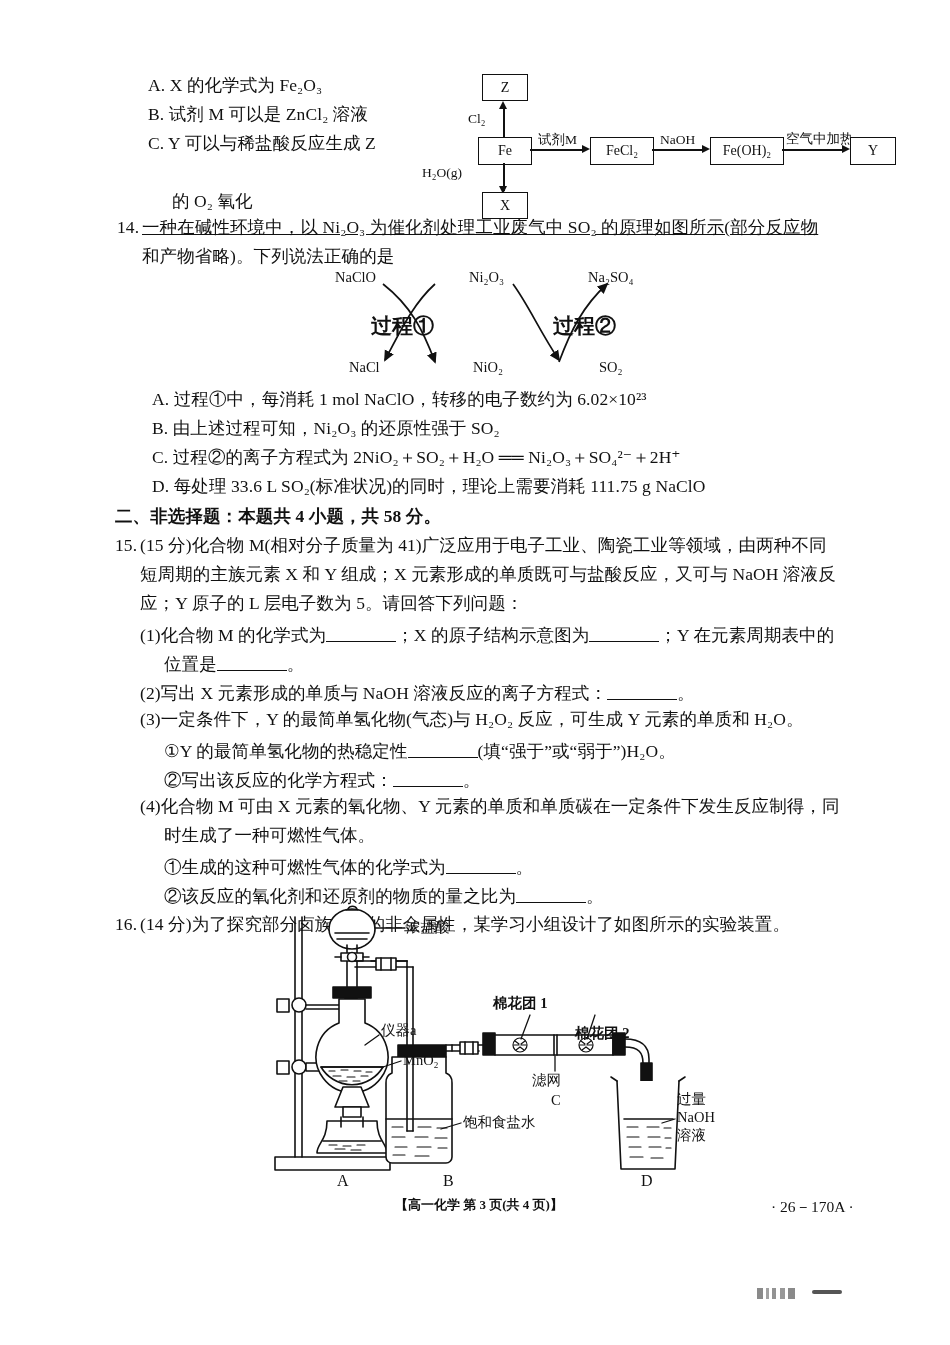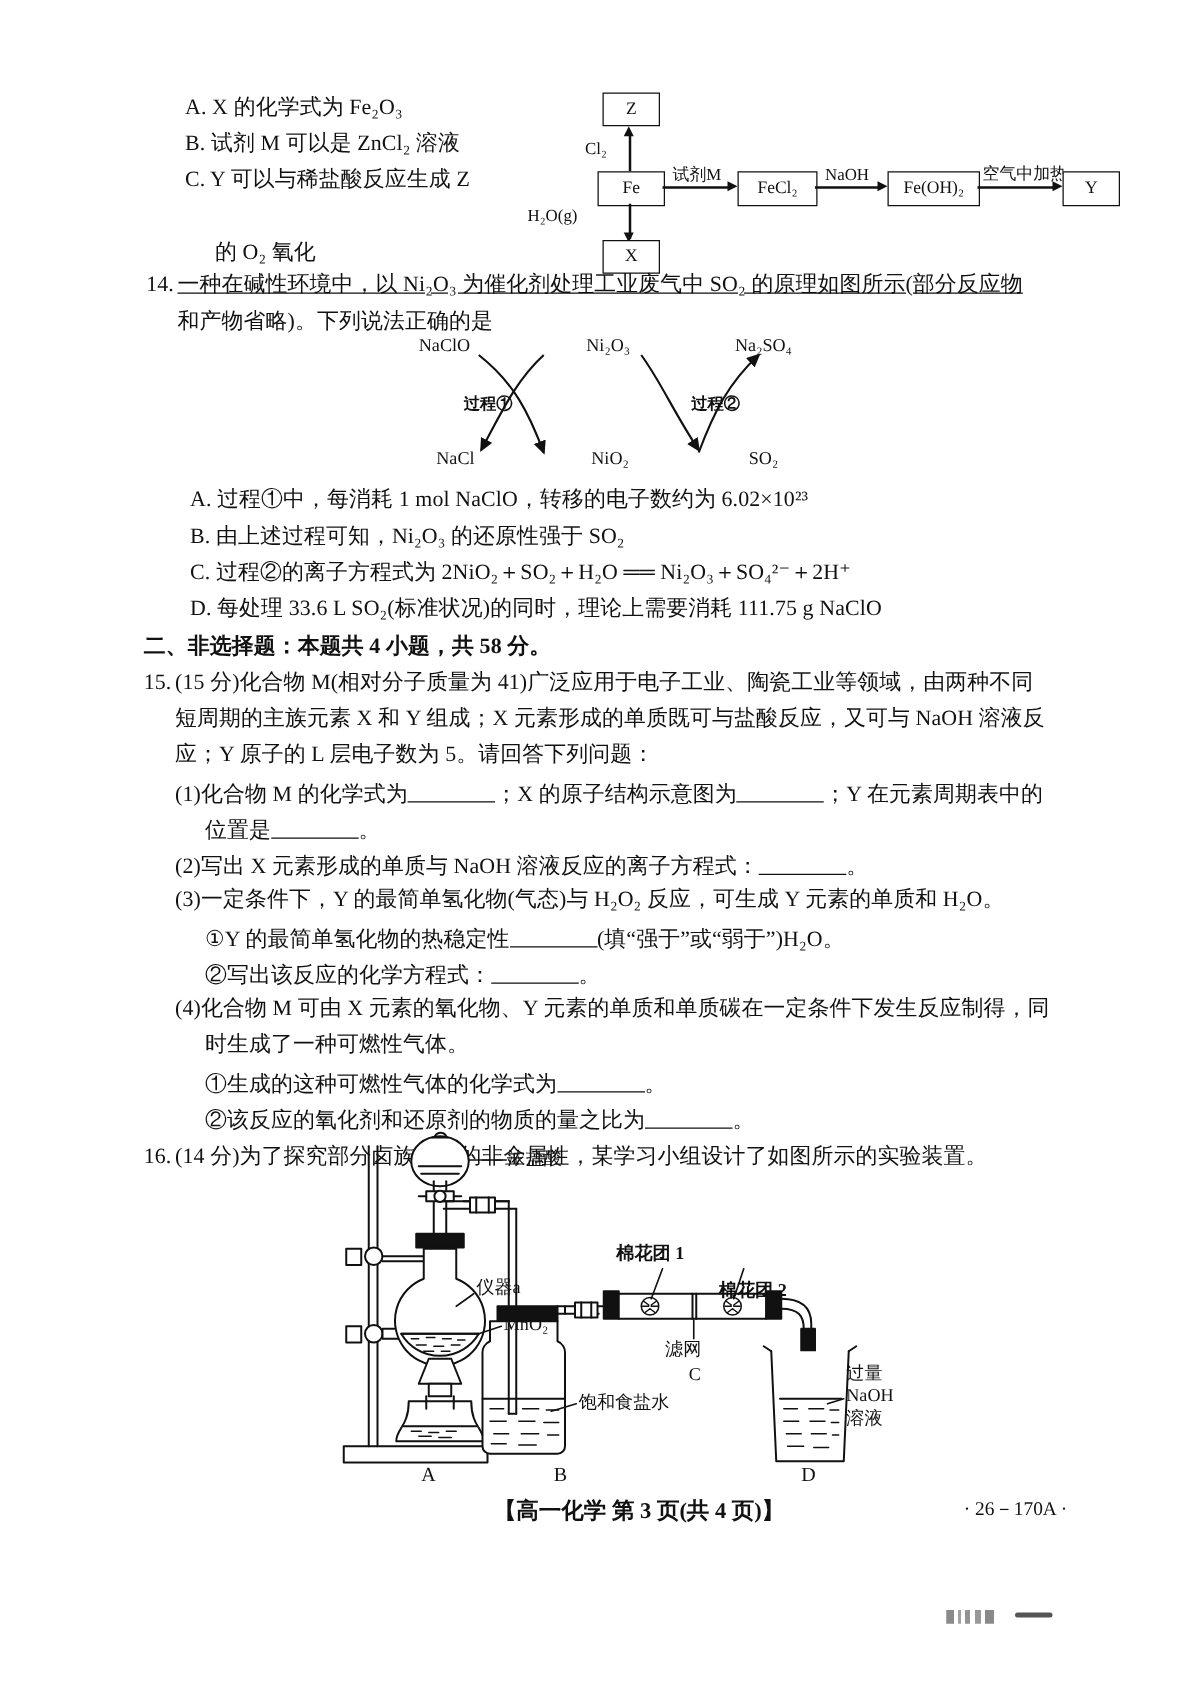--- a/index.html
+++ b/index.html
@@ -71,41 +71,41 @@
   
   .cyc { position: absolute; }
   .cyc-lab {
     position: absolute;
     font-size: 14.5px;
     white-space: nowrap;
     line-height: 1;
   }
   .cyc-proc {
     position: absolute;
-    font-size: 13px;
+    font-size: 21px;
     font-weight: bold;
     white-space: nowrap;
     line-height: 1;
   }
 
   
   .appa { position: absolute; left: 255px; top: 895px; width: 460px; height: 290px; }
   .alab {
     position: absolute;
     font-size: 14.5px;
     white-space: nowrap;
     line-height: 1.12;
   }
   .albold { font-weight: bold; text-align: right; }
 
   
   .footer-left {
     position: absolute;
     left: 395px; top: 1196px;
-    font-size: 18px;
+    font-size: 13px;
     font-weight: bold;
     white-space: nowrap;
     font-family: Liberation Serif, serif;
   }
   .footer-right {
     position: absolute;
     left: 771px; top: 1197px;
     font-size: 15.5px;
     white-space: nowrap;
   }

